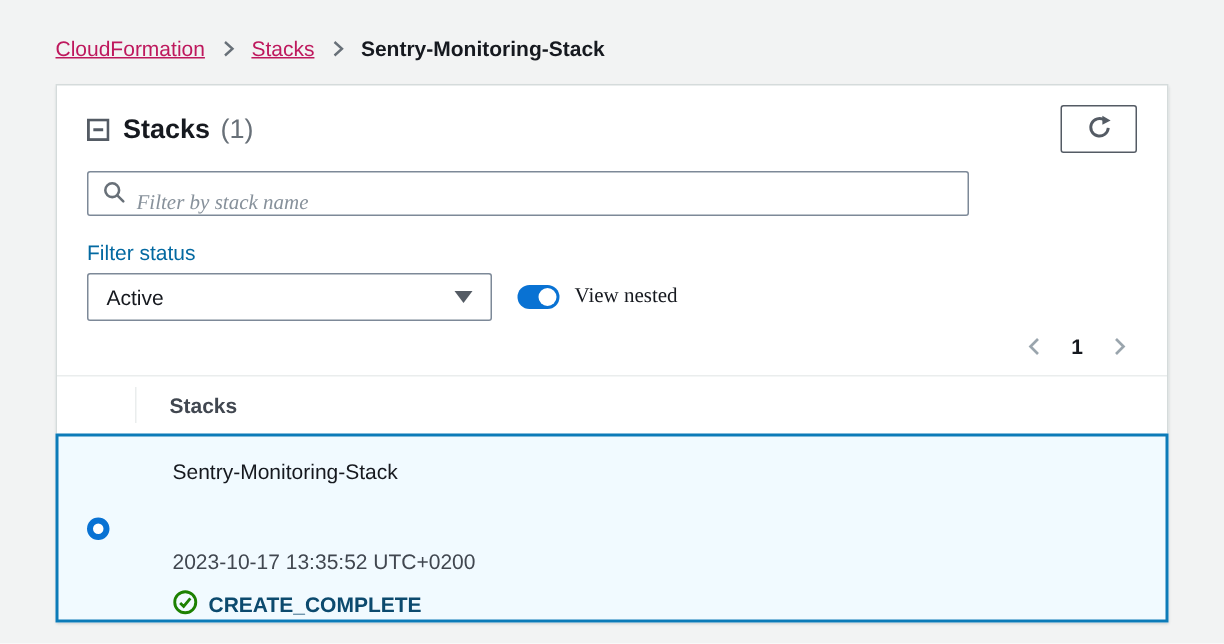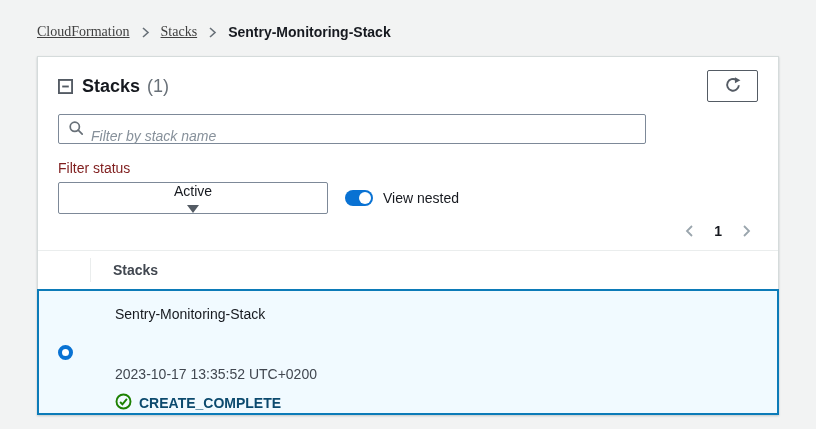--- a/index.html
+++ b/index.html
@@ -6,21 +6,21 @@
   html,body { width:816px; height:429px; }
   body {
     background:#f2f3f3;
     font-family:"Liberation Sans", sans-serif;
     font-size:14px;
     color:#16191f;
     overflow:hidden;
   }
   
   .breadcrumb { display:flex; align-items:center; gap:10px; padding:23px 37px 0; line-height:18px; }
-  .breadcrumb a { color:#404040; text-decoration:underline; cursor:pointer;font-family:Liberation Serif, serif; }
+  .breadcrumb a { color:#be185d; text-decoration:underline; cursor:pointer; }
   .breadcrumb .sep { display:flex; align-items:center; }
   .breadcrumb .current { font-weight:700; color:#16191f; }
 
   
   .panel {
     margin:15px 37px 0;
     background:#ffffff;
     border:1px solid #d5dbdb;
     box-shadow:0 1px 2px 0 rgba(0,28,36,.2);
   }
@@ -37,39 +37,39 @@
   }
 
   
   .search-wrap {
     margin:0 20px; width:588px; height:30px;
     border:1px solid #7d8998; border-radius:2px; background:#fff;
     display:flex; align-items:center; gap:7px; padding:0 9px;
   }
   .search-wrap input {
     border:none; outline:none; flex:1; background:transparent;
-    font-family:Liberation Sans, sans-serif; font-size:14px; font-style:italic; color:#16191f;margin-top:14px;
+    font-family:Liberation Serif, serif; font-size:14px; font-style:italic; color:#16191f;margin-top:14px;
   }
   .search-wrap input::placeholder { color:#87919b; font-style:italic; opacity:1; }
 
   
-  .filter-label { margin:16px 20px 6px; color:#7f1d1d; }
+  .filter-label { margin:16px 20px 6px; color:#0369a1; }
   .controls-row { margin:0 20px; display:flex; align-items:center; gap:17px; }
   .dropdown {
     width:270px; height:32px; background:#fff;
     border:1px solid #7d8998; border-radius:2px;
     display:flex; align-items:center; justify-content:space-between;
-    padding:0 12px; cursor:pointer;flex-direction:column;
+    padding:0 12px; cursor:pointer;
   }
   .caret-down {
     width:0; height:0;
     border-left:6px solid transparent; border-right:6px solid transparent;
     border-top:8px solid #545b64;
   }
-  .toggle-group { display:flex; align-items:flex-end; gap:10px; }
+  .toggle-group { display:flex; align-items:flex-end; gap:10px;font-family:Liberation Serif, serif; }
   .toggle { width:28px; height:16px; border-radius:8px; background:#0972d3; position:relative; cursor:pointer; flex:0 0 auto; }
   .toggle .knob { position:absolute; top:2px; right:2px; width:12px; height:12px; border-radius:50%; background:#fff; }
 
   
   .pagination { display:flex; justify-content:flex-end; align-items:center; gap:19px; padding:9px 26px 11px; }
   .page-btn { display:flex; align-items:center; color:#9aa5ad; cursor:default; }
   .page-num { font-weight:700; color:#16191f; cursor:pointer; }
 
   
   .divider { border-top:1px solid #eaeded; }

